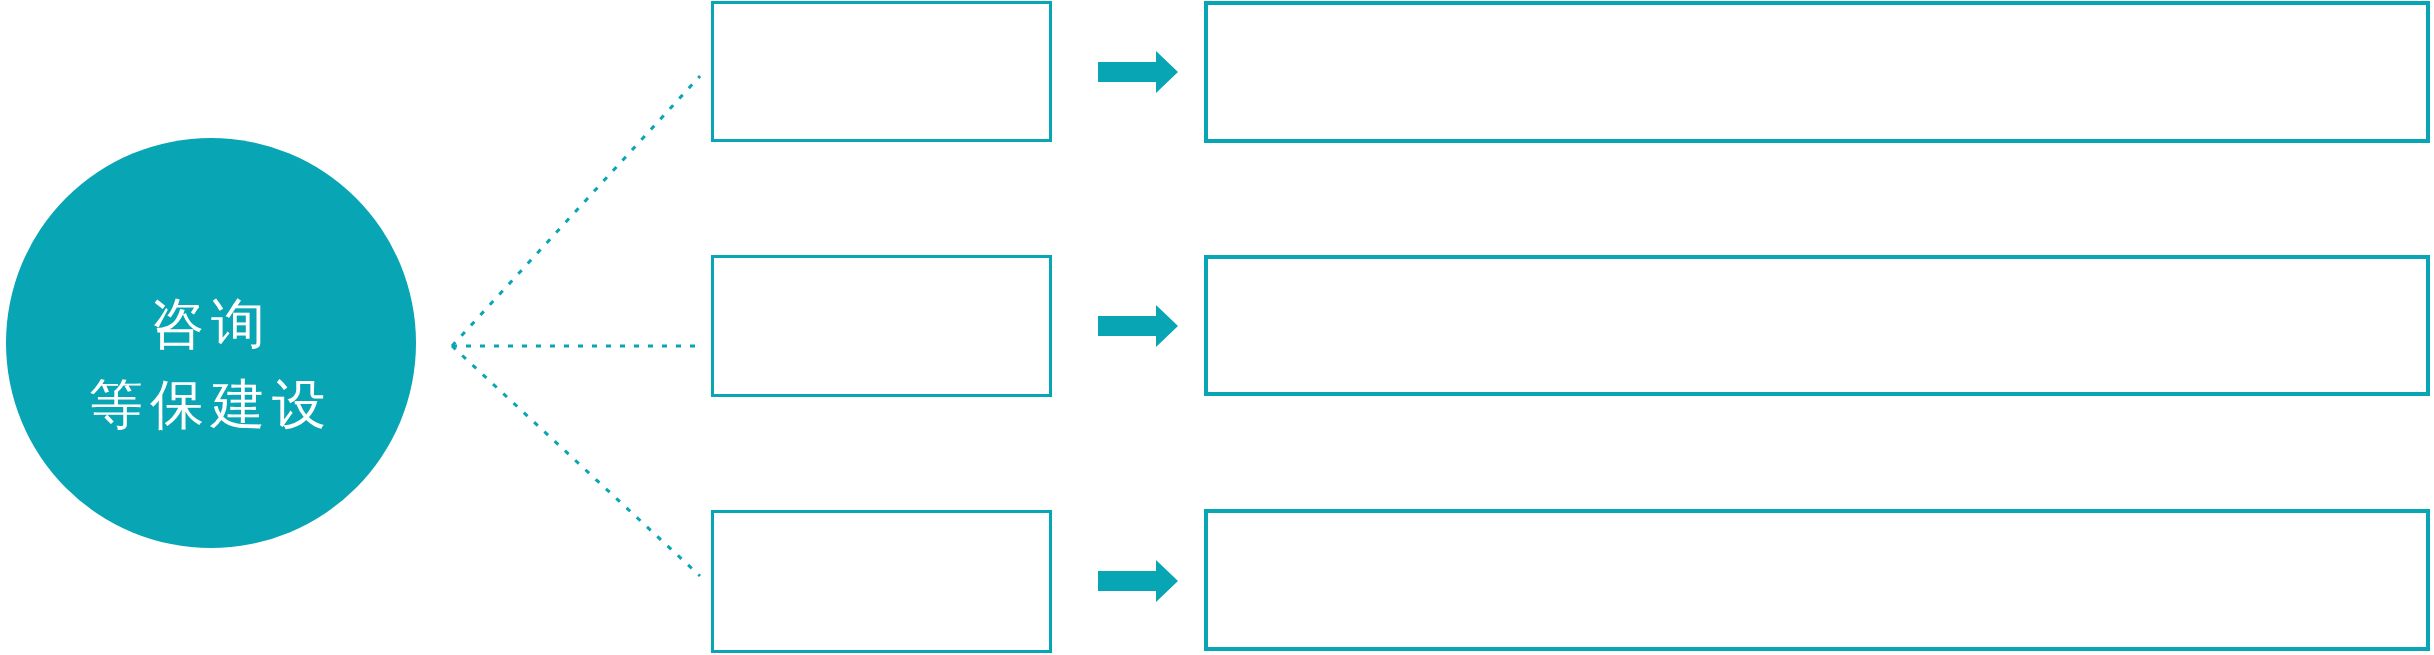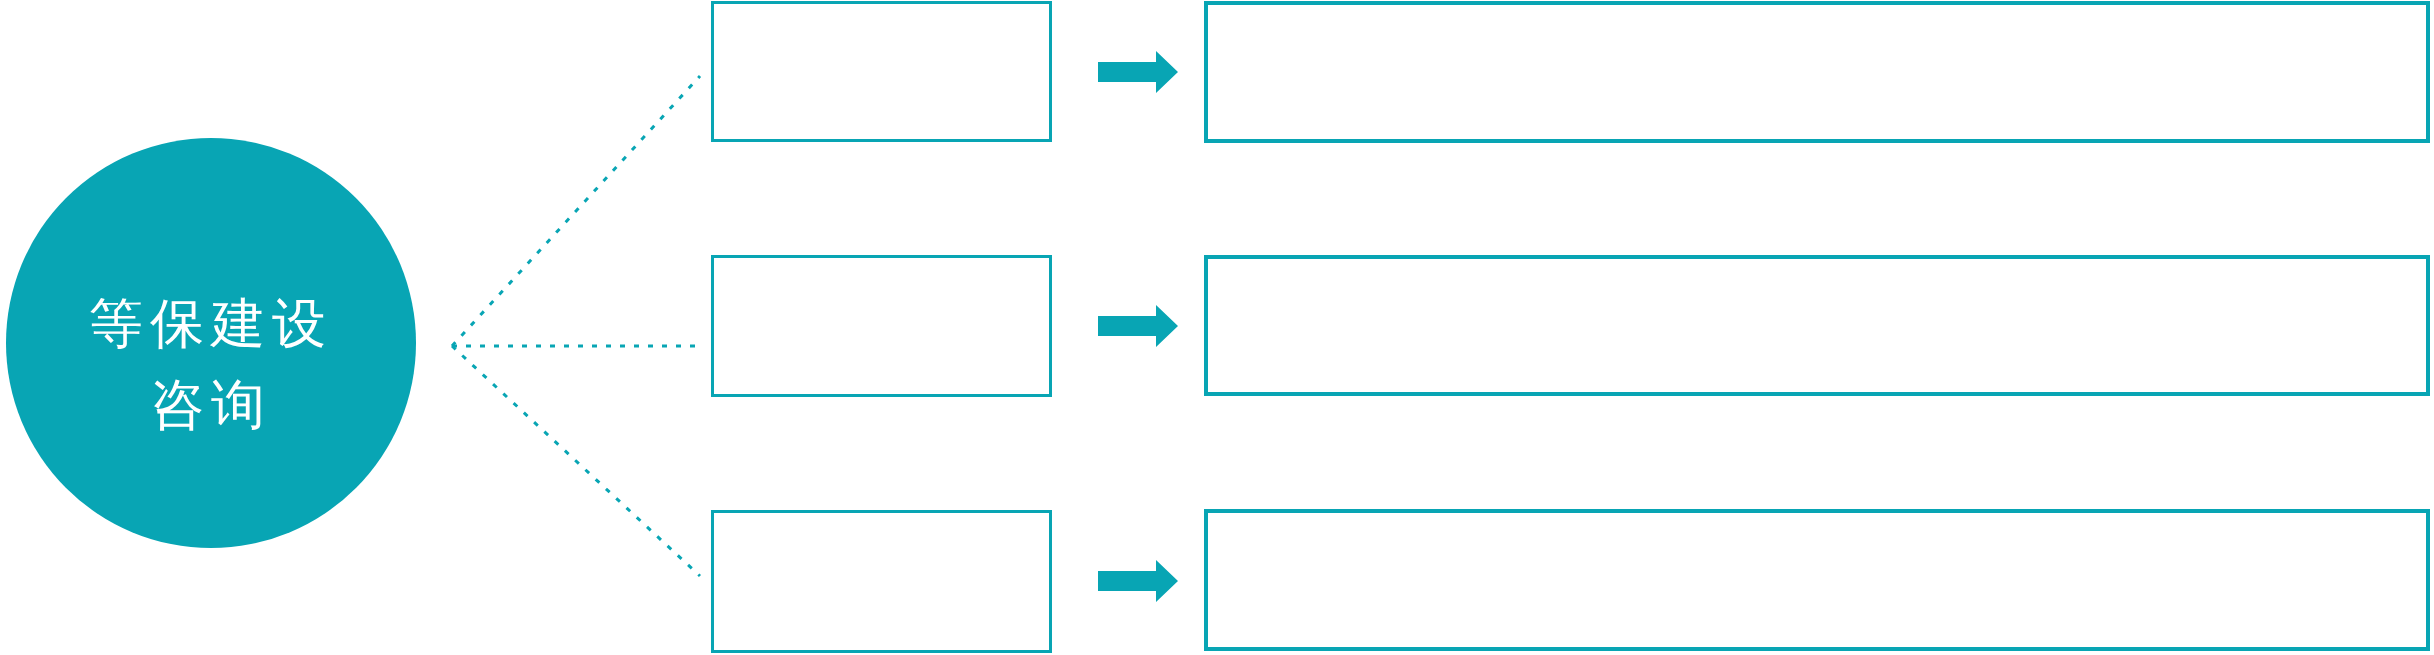--- a/index.html
+++ b/index.html
@@ -93,22 +93,22 @@
 <div class="canvas">
 
   <svg class="connectors" viewBox="0 0 2434 655" aria-hidden="true">
     <line x1="452" y1="346" x2="700" y2="76"></line>
     <line x1="452" y1="346" x2="704" y2="346"></line>
     <line x1="452" y1="346" x2="700" y2="576"></line>
   </svg>
 
   <div class="circle">
     <div class="circle-label">
+      <div>咨询</div>
       <div>等保建设</div>
-      <div>咨询</div>
     </div>
   </div>
 
   <div class="small-box r1">
     <span class="box-text"></span>
   </div>
   <svg class="arrow r1" viewBox="0 0 80 42" aria-hidden="true">
     <polygon points="0,11 58,11 58,0 80,21 58,42 58,31 0,31"></polygon>
   </svg>
   <div class="large-box r1">

